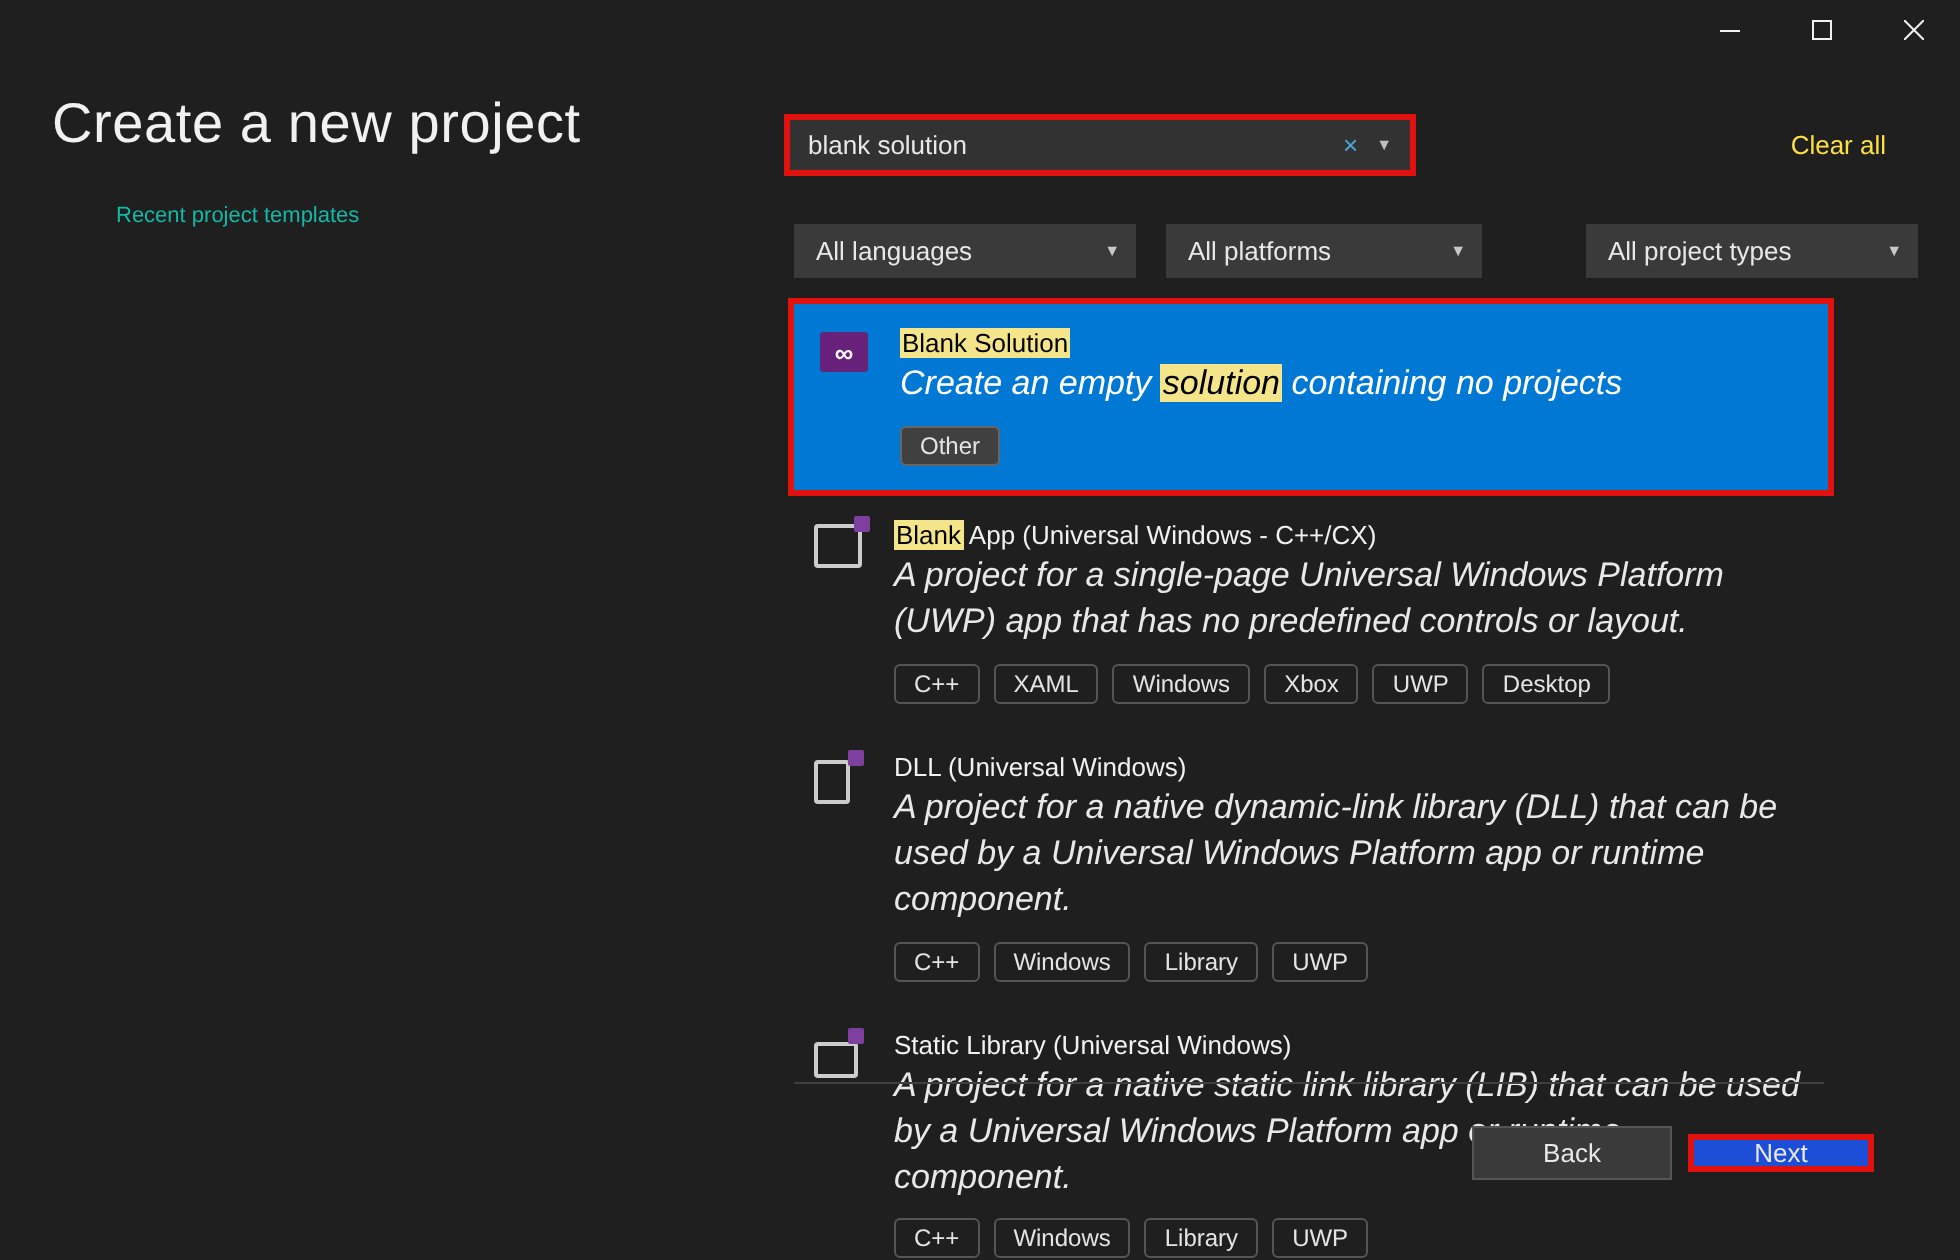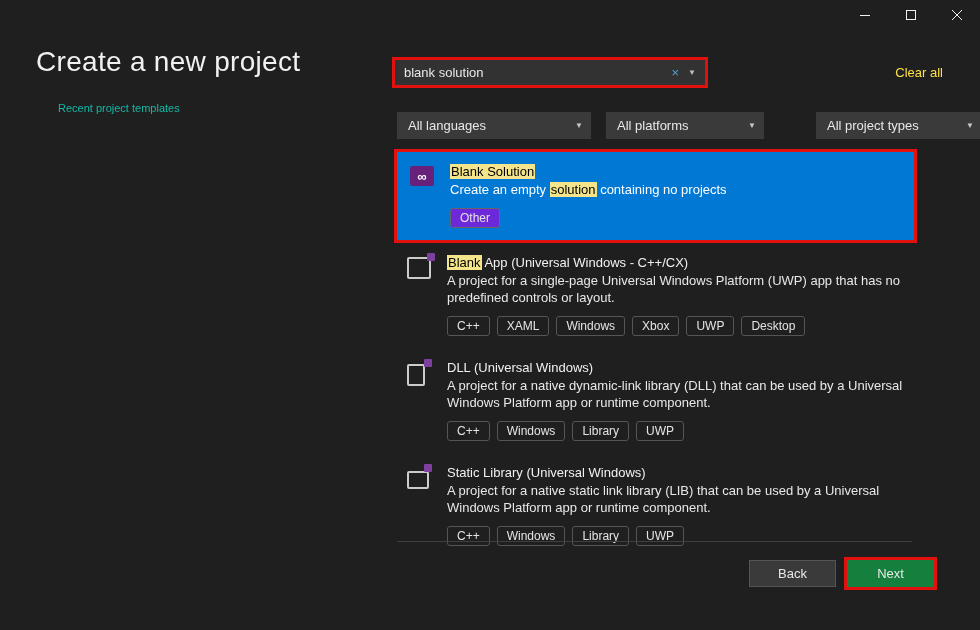--- a/index.html
+++ b/index.html
@@ -15,21 +15,21 @@
     position: absolute; top: 0; right: 0;
     display: flex; gap: 0;
   }
   .win-btn {
     width: 46px; height: 30px;
     display: flex; align-items: center; justify-content: center;
     color: #f1f1f1; font-size: 10px;
   }
   .win-btn svg { stroke: #f1f1f1; }
   .header {
-    padding: 46px 0 0 36px;
+    padding: 46px 0 0 26px;
   }
   .header h1 { font-weight: 300; font-size: 28px; letter-spacing: 0.3px; }
   .sub {
     padding: 24px 0 0 58px;
     font-size: 11px;
     color: #14b8a6;
   }
   .search-row {
     position: absolute; top: 57px; left: 392px;
     display: flex; align-items: center; gap: 12px;
@@ -62,21 +62,21 @@
     position: absolute; top: 112px; left: 397px;
     display: flex; gap: 15px;
   }
   .combo {
     background: #3a3a3a;
     font-size: 13px;
     padding: 6px 8px 6px 11px;
     display: flex; align-items: center; justify-content: space-between;
     color: #e8e8e8;
   }
-  .combo.c1 { width: 194px; gap: 36px; }
+  .combo.c1 { width: 171px; gap: 36px; }
   .combo.c2 { width: 158px; }
   .combo.c3 { width: 166px; margin-left: 37px; }
   .combo .caret { font-size: 8px; color: #c8c8c8; }
   .templates {
     position: absolute; top: 149px; left: 394px; width: 523px;
   }
   .tmpl {
     display: flex;
     padding: 12px 13px 12px 13px;
     gap: 14px;
@@ -84,51 +84,51 @@
   .tmpl.selected {
     background: #0078d4;
     border: 3px solid #e1120d;
   }
   .tmpl .tmpl-icon {
     width: 26px; height: 26px; flex-shrink: 0;
     margin-top: 2px;
   }
   .tmpl-body { flex: 1; }
   .tmpl-title { font-size: 13px; color: #f1f1f1; }
-  .tmpl-desc  { font-size: 13px; color: #e8e8e8; margin-top: 2px; line-height: 1.35; }
+  .tmpl-desc  { font-size: 17px; color: #e8e8e8; margin-top: 2px; line-height: 1.35; font-style: italic; }
   .tmpl.selected .tmpl-title,
   .tmpl.selected .tmpl-desc { color: #ffffff; }
   .hl { background: #f4e58a; color: #000; padding: 0 1px; }
   .tags { margin-top: 9px; display: flex; gap: 7px; flex-wrap: wrap; }
   .tag {
     border: 1px solid #555; border-radius: 3px;
     padding: 2px 9px; font-size: 12px; color: #e4e4e4;
     background: transparent;
   }
-  .tmpl.selected .tag { border-color: #666; background: #6d28d9; }
+  .tmpl.selected .tag { border-color: #666; background: #404040; }
   .divider {
     position: absolute; top: 541px; left: 397px; width: 515px;
     border-top: 1px solid #3f3f3f;
   }
   .footer {
     position: absolute; bottom: 40px; right: 43px;
     display: flex; gap: 8px; align-items: center;
   }
   .btn {
-    width: 87px; height: 27px;
+    width: 100px; height: 27px;
     display: flex; align-items: center; justify-content: center;
     font-size: 13px;
     border: 1px solid #555;
     background: #3a3a3a;
     color: #e8e8e8;
   }
   .btn.next {
     border: 3px solid #e1120d;
-    width: 93px; height: 33px;
-    background: #15803d;
+    width: 93px; height: 19px;
+    background: #1d4ed8;
   }
   
   .vs-icon { background: #68217a; width: 24px; height: 20px; display:flex; align-items:center; justify-content:center; border-radius:2px;}
   .vs-icon::after { content:"∞"; color:#fff; font-size:13px; font-weight:bold;}
   .app-icon { width:24px;height:22px;border:2px solid #ccc;border-radius:2px;position:relative;}
   .app-icon::before{content:"";position:absolute;top:-6px;right:-6px;width:8px;height:8px;background:#7f3f9f;border-radius:1px;}
   .dll-icon { width:22px;height:22px;position:relative;}
   .dll-icon::before{content:"";position:absolute;left:0;top:2px;width:14px;height:18px;border:2px solid #ccc;border-radius:2px;}
   .dll-icon::after{content:"";position:absolute;right:-3px;top:-3px;width:8px;height:8px;background:#7f3f9f;border-radius:1px;}
   .lib-icon { width:22px;height:22px;position:relative;}

